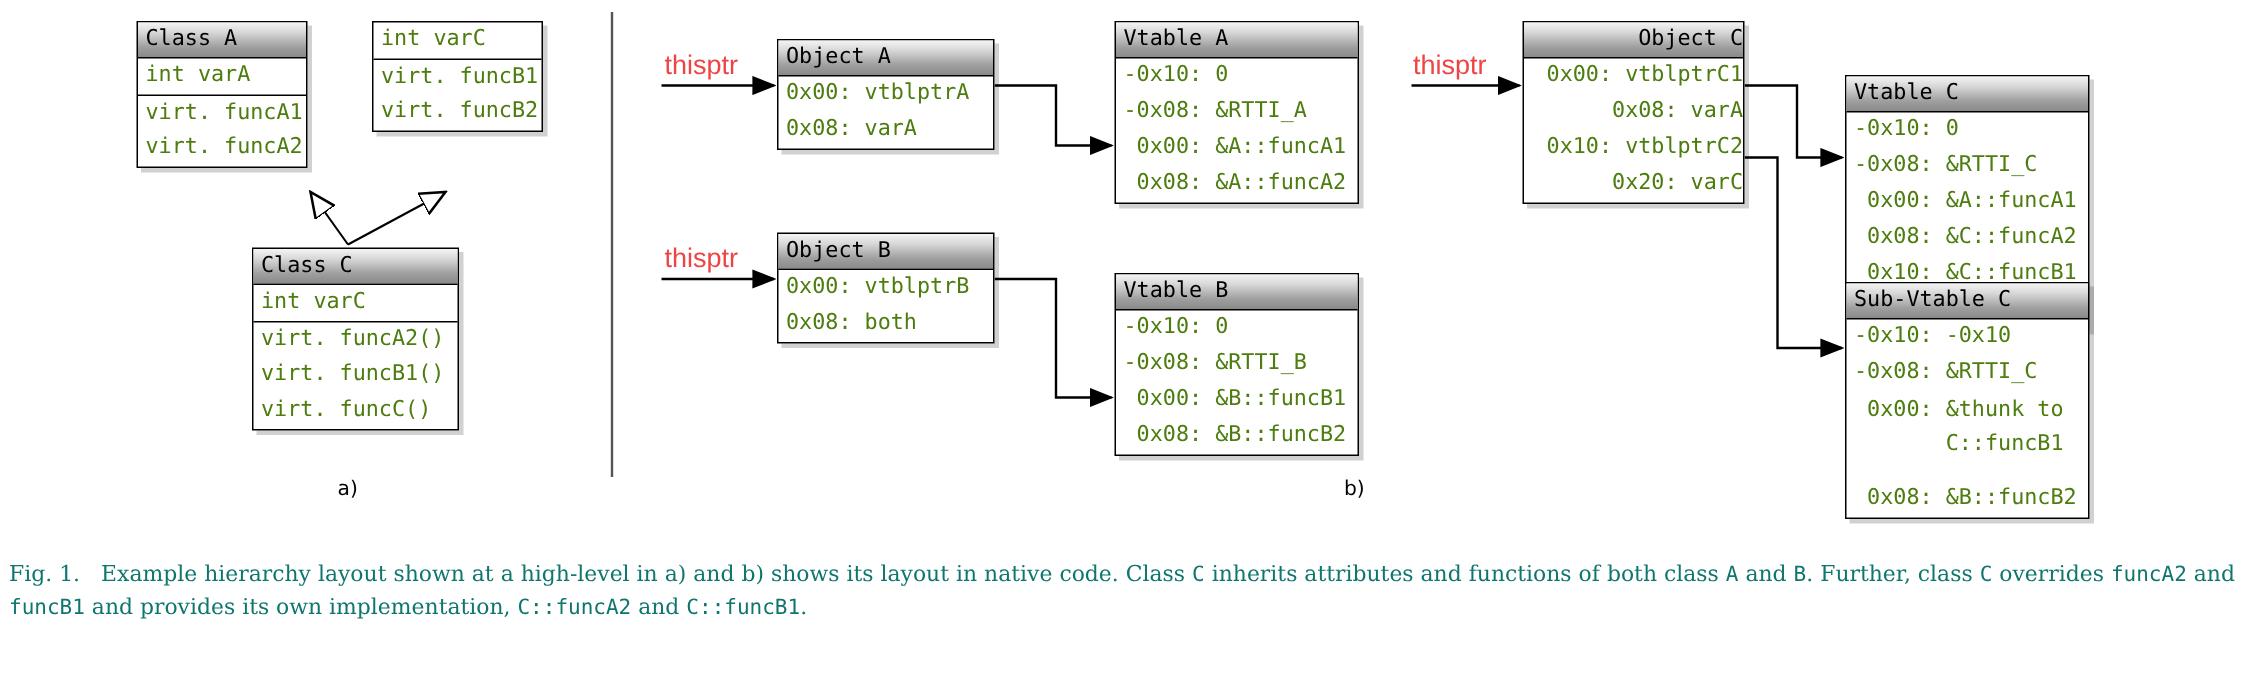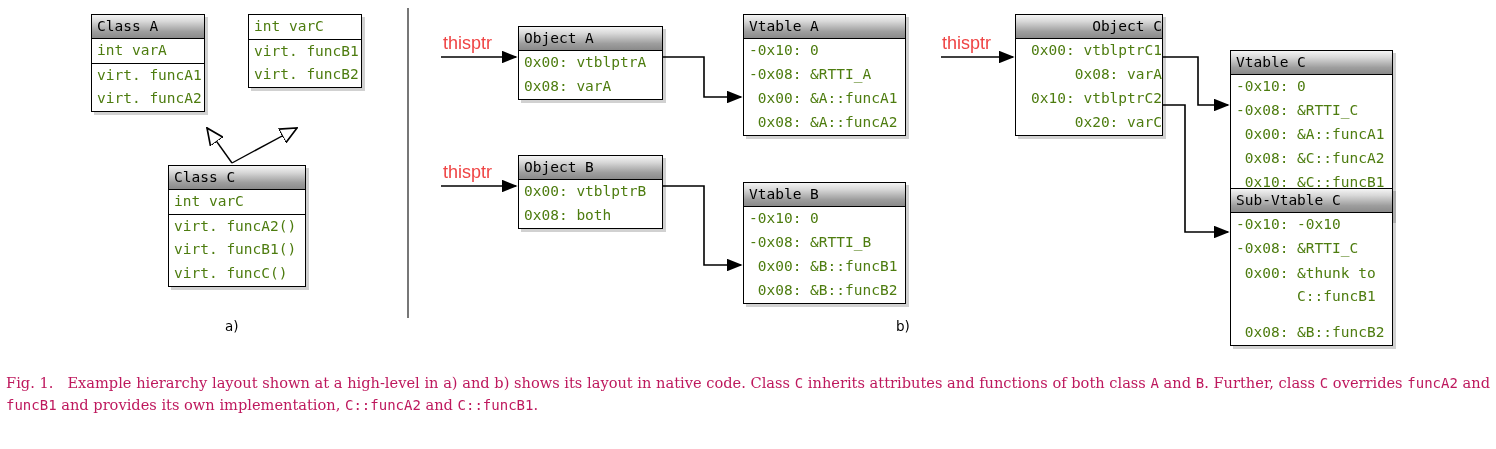--- a/index.html
+++ b/index.html
@@ -59,21 +59,21 @@
     color:#000;
   }
 
   
   #caption{
     position:absolute;
     left:6px; top:372px; width:1484px;
     font-family:"DejaVu Serif", serif;
     font-size:14.6px;
     line-height:21px;
-    color:#be185d;
+    color:#0f766e;
     text-align:justify;
   }
   #caption .mono{font-family:"DejaVu Sans Mono", monospace;font-size:14px;}
   #caption .fignum{font-family:"DejaVu Serif", serif;}
 
   svg.wires{position:absolute;left:0;top:0;width:1496px;height:370px;overflow:visible;pointer-events:none;}
 </style>
 </head>
 <body>
 

